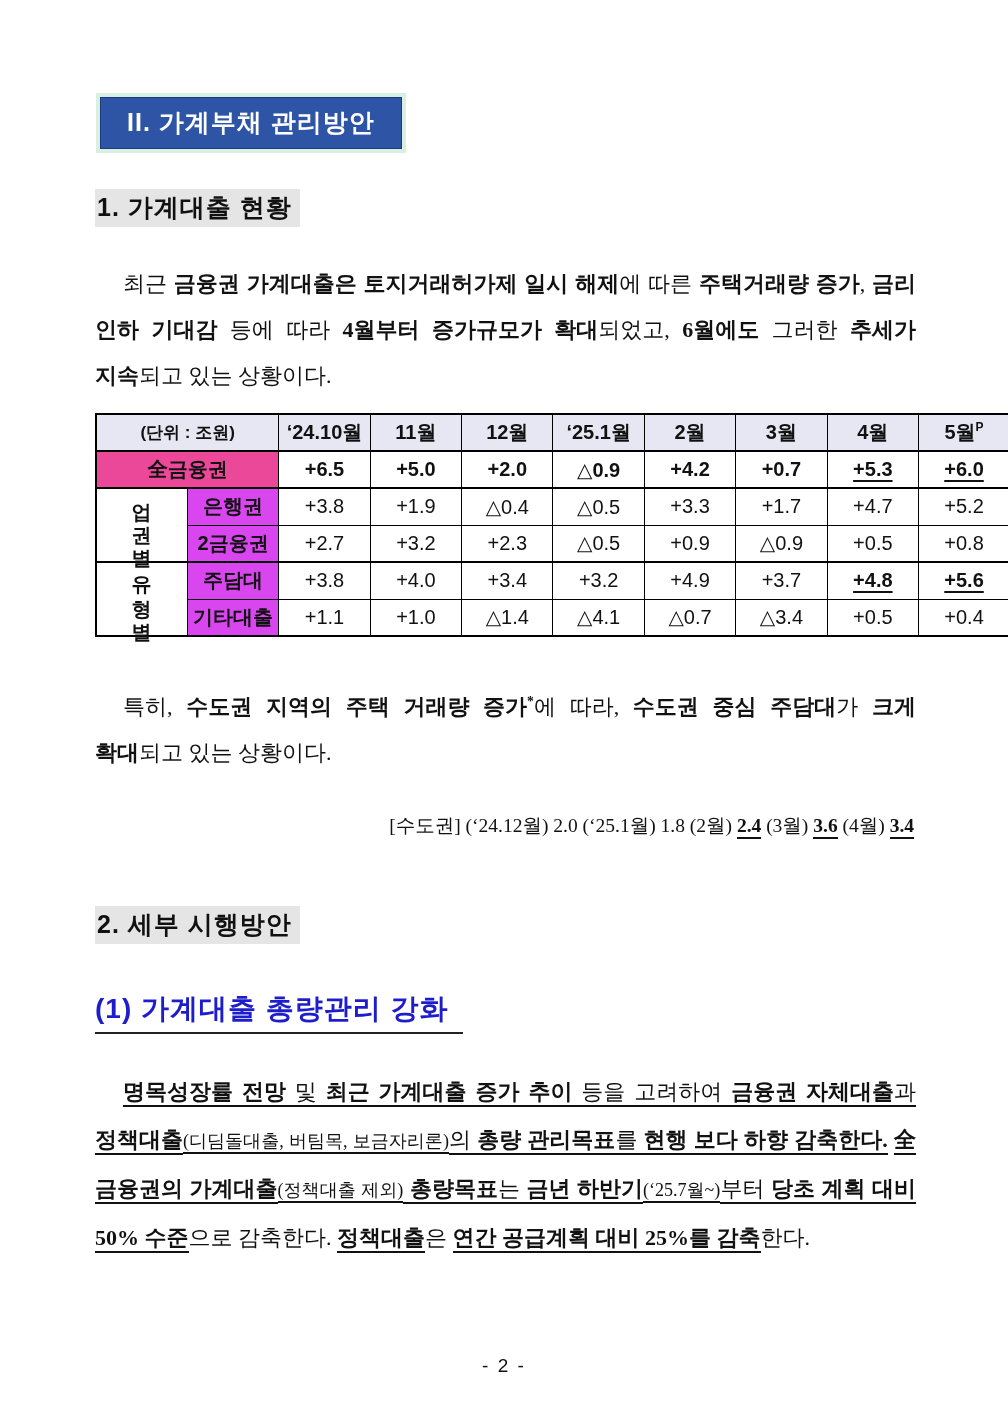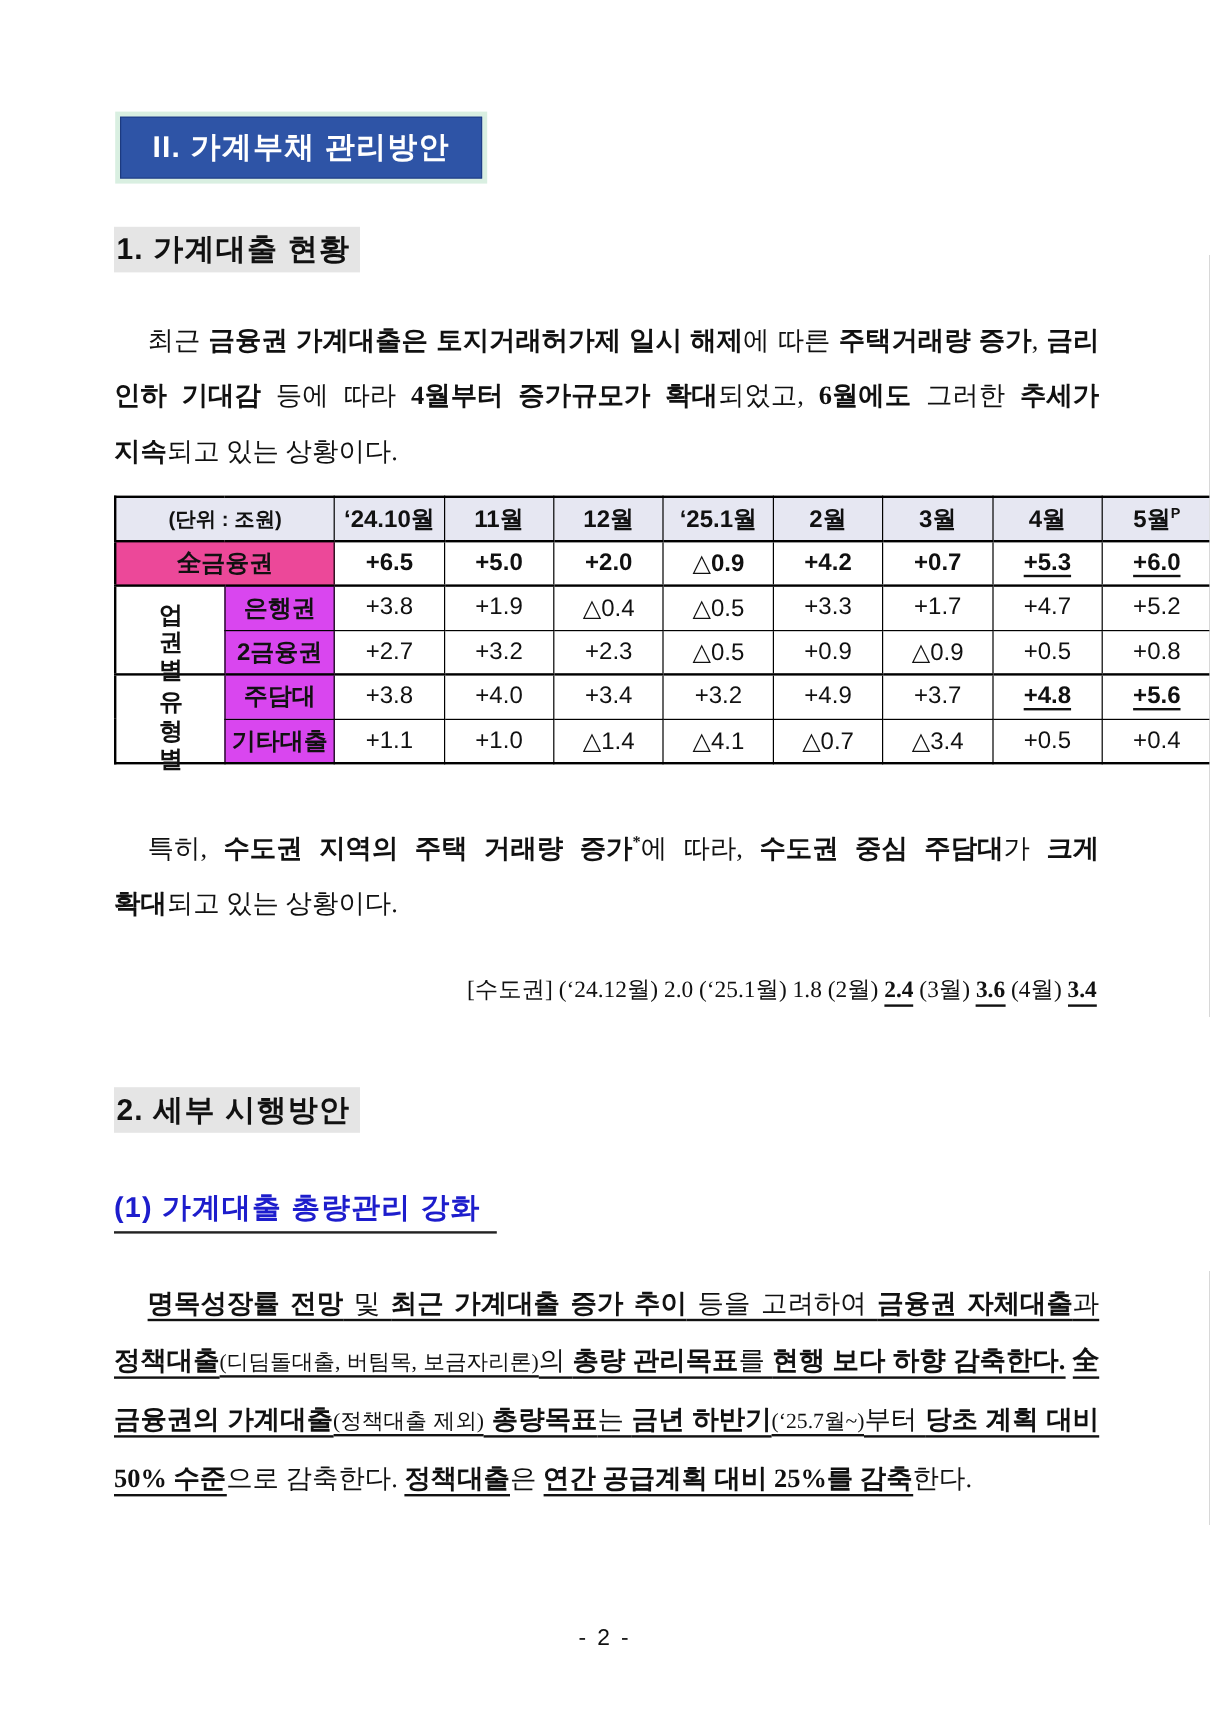--- a/index.html
+++ b/index.html
@@ -23,21 +23,21 @@
   
   .sec-heading {
     display:inline-block; margin-top:40px;
     background:#e5e5e5; padding:2px 8px 3px 2px;
     font-family:"Liberation Sans","DejaVu Sans",sans-serif;
     font-weight:bold; font-size:25px; letter-spacing:1px;
   }
   .sub-heading {
     display:inline-block; margin-top:46px;
     color:#1d1dcc; font-family:"Liberation Sans","DejaVu Sans",sans-serif;
-    font-weight:bold; font-size:24px; letter-spacing:1px;
+    font-weight:bold; font-size:28px; letter-spacing:1px;
     border-bottom:2px solid #222; padding:0 14px 4px 0;
   }
 
   
   .para {
     margin-top:34px; font-size:22px; line-height:46px;
     text-align:justify; text-indent:28px; word-break:keep-all;
   }
   .para3 { line-height:48px; }
   .rb { font-weight:bold; }

